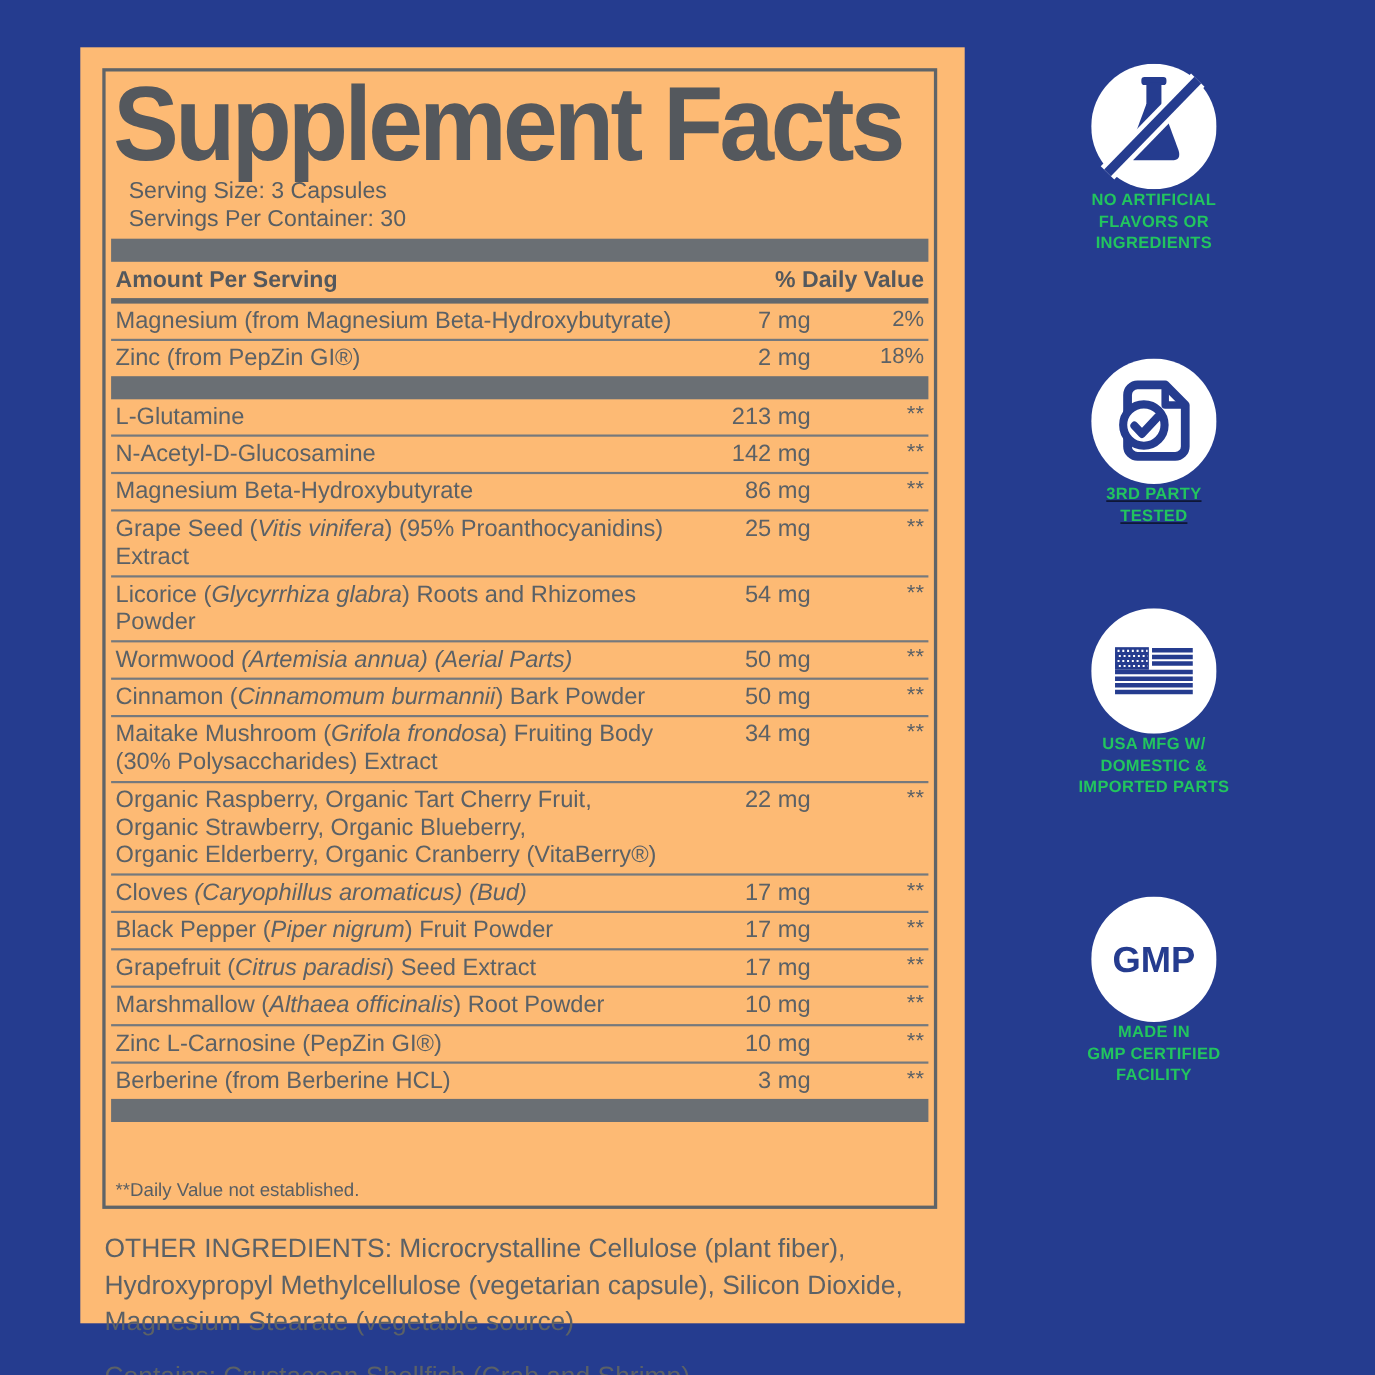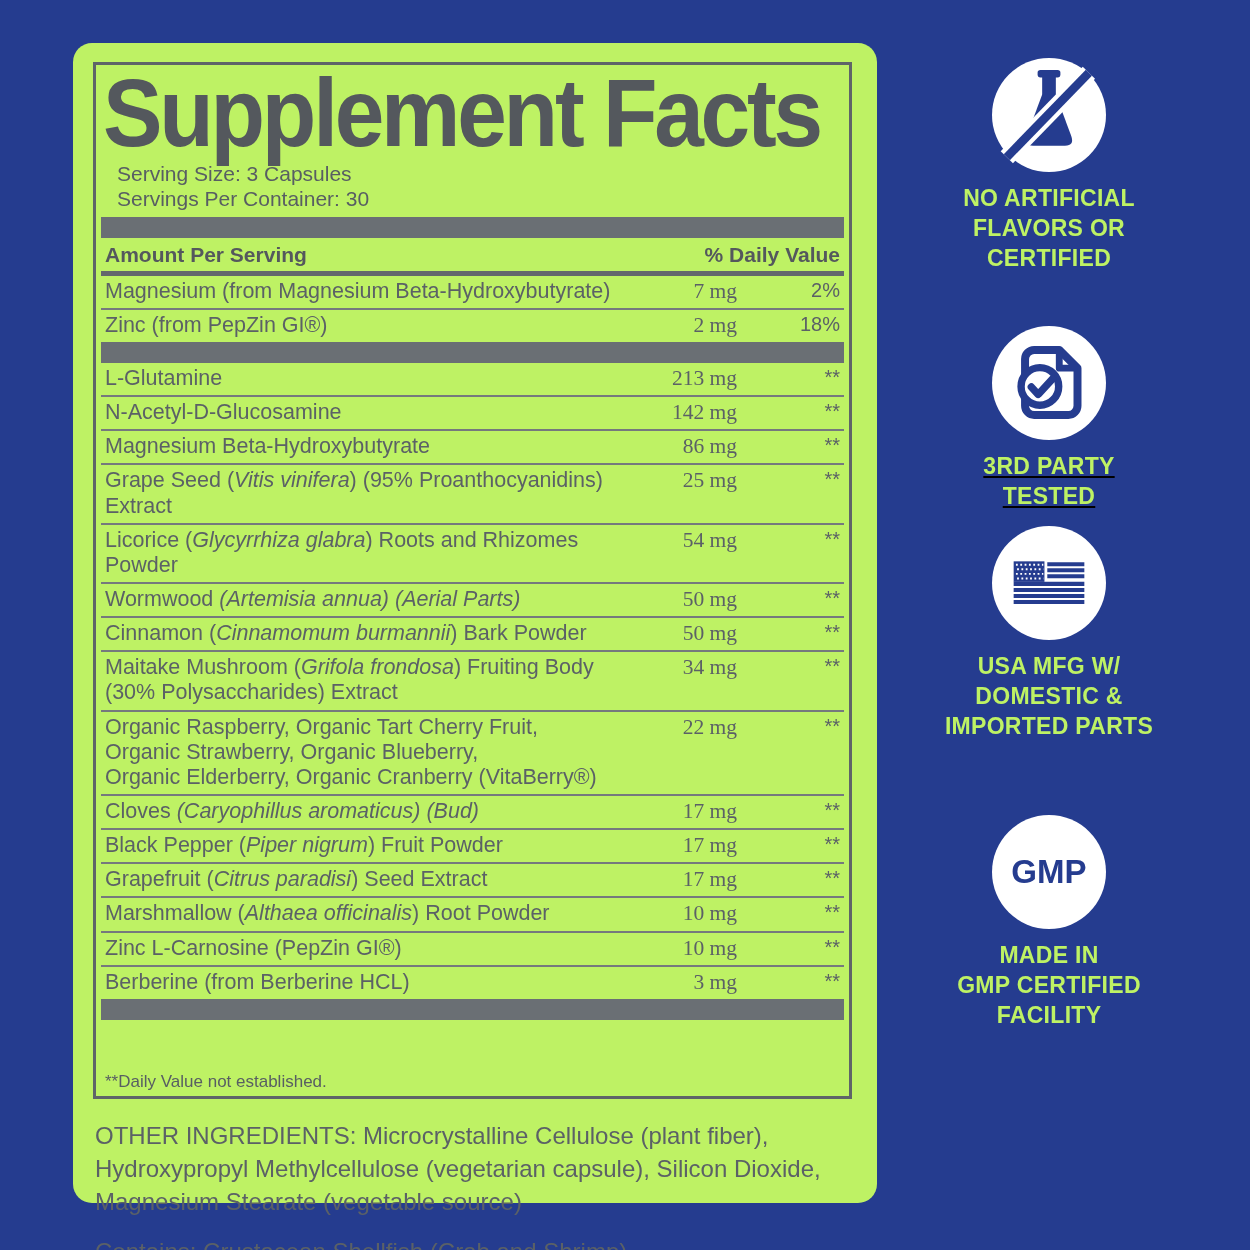--- a/index.html
+++ b/index.html
@@ -5,21 +5,21 @@
   html,body{margin:0;padding:0;}
   body{
     width:1250px;height:1250px;
     background:#253c8f;
     font-family:"Liberation Sans", sans-serif;
     position:relative;
     overflow:hidden;
   }
   .card{
     position:absolute;left:73px;top:43px;width:804px;height:1160px;
-    background:#bef264;box-sizing:border-box;border-radius:19px;
+    background:#fdba74;box-sizing:border-box;
   }
   .facts-box{
     position:relative;margin:19px 25px 0 20px;
     border:3px solid #5f6468;box-sizing:border-box;width:759px;
     padding:0 5px;color:#5b6166;
   }
   .sf-title{
     font-size:96px;font-weight:700;color:#54585d;line-height:.95;
     letter-spacing:-3.5px;white-space:nowrap;transform:scaleX(.93);
     transform-origin:left center;margin:2px 0 4px 2px;
@@ -30,31 +30,31 @@
   .hdr-row{
     display:flex;justify-content:space-between;align-items:flex-start;
     font-size:21px;font-weight:700;color:#54585d;
     padding:5px 4px 4px;border-bottom:5px solid #63686c;
   }
   .rows{display:block;}
   .row{display:flex;align-items:flex-start;padding:3px 4px 4px;font-size:21.5px;line-height:1.17;}
   .row + .row{border-top:2.5px solid #75797d;}
   .nm{flex:1;padding-right:4px;}
   .it{font-style:italic;}
-  .amt{width:112px;text-align:right;white-space:nowrap;font-family:Liberation Serif, serif;}
+  .amt{width:112px;text-align:right;white-space:nowrap;}
   .dv{width:103px;text-align:right;white-space:nowrap;font-size:20px;}
   .dv-note{font-size:17px;padding:5px 4px 4px;color:#585e63;margin-top:47px;}
   .foot{margin:20px 30px 0 22px;font-size:24px;line-height:1.38;color:#5b6166;}
   .foot.contains{margin-top:17px;}
   .foot.tm{margin-top:17px;line-height:1.35;}
   .badges{position:absolute;left:930px;top:58px;width:238px;}
   .badge{position:absolute;left:0;width:238px;text-align:center;}
   .badge-circle{width:114px;height:114px;margin:0 auto;}
-  .badge-caption{margin-top:12px;font-size:23px;font-weight:700;
-    color:#bef264;line-height:1.3;letter-spacing:.3px;}
+  .badge-caption{font-size:15px;font-weight:700;
+    color:#22c55e;line-height:1.3;letter-spacing:.3px;}
   .ic-fill{fill:#253c8f;}
   .ic-stroke{stroke:#253c8f;fill:none;}
   .ic-white{fill:#ffffff;}
 </style>
 </head>
 <body>
 
 <div class="card">
 
   <div class="facts-box">
@@ -222,41 +222,41 @@
         <rect x="40" y="10.5" width="20" height="6.5" rx="2.5" class="ic-fill"></rect>
         <rect x="44" y="15" width="12" height="18" class="ic-fill"></rect>
         <path d="M44,32 L30.5,68.5 q-3,8.5 5.5,8.5 h28 q8.5,0 5.5,-8.5 L56,32 Z" class="ic-fill"></path>
         <line x1="85" y1="13" x2="13" y2="87" stroke="#ffffff" stroke-width="15"></line>
         <line x1="85" y1="13" x2="13" y2="87" stroke="#253c8f" stroke-width="7.5"></line>
       </svg>
     </div>
     <div class="badge-caption">
         <div>NO ARTIFICIAL</div>
         <div>FLAVORS OR</div>
-        <div>CERTIFIED</div>
+        <div>INGREDIENTS</div>
       </div>
   </div>
 
   <div class="badge" style="top:268px;text-decoration:underline;">
     <div class="badge-circle">
       <svg viewBox="0 0 100 100" width="114" height="114">
         <circle cx="50" cy="50" r="50" class="ic-white"></circle>
         <path d="M37,21 h22 l16,16 v33 a8,8 0 0 1 -8,8 h-30 a8,8 0 0 1 -8,-8 v-41 a8,8 0 0 1 8,-8 z" class="ic-stroke" stroke-width="7" stroke-linejoin="round"></path>
         <path d="M59,21 v16 h16" class="ic-stroke" stroke-width="6" stroke-linejoin="round"></path>
         <circle cx="42" cy="53" r="16.5" fill="#ffffff" stroke="#253c8f" stroke-width="6.5"></circle>
         <path d="M34.5,53.5 l6,6.5 l12.5,-13.5" class="ic-stroke" stroke-width="6.5" stroke-linecap="round" stroke-linejoin="round"></path>
       </svg>
     </div>
     <div class="badge-caption">
         <div>3RD PARTY</div>
         <div>TESTED</div>
       </div>
   </div>
 
-  <div class="badge" style="top:468px;">
+  <div class="badge" style="top:495px;">
     <div class="badge-circle">
       <svg viewBox="0 0 100 100" width="114" height="114">
         <circle cx="50" cy="50" r="50" class="ic-white"></circle>
         <rect x="19" y="31" width="27" height="18" class="ic-fill"></rect>
         <g stroke="#ffffff" stroke-width="1.7" stroke-dasharray="1.6 2.2">
           <line x1="21" y1="34" x2="45" y2="34"></line>
           <line x1="22" y1="38" x2="45" y2="38"></line>
           <line x1="21" y1="42" x2="45" y2="42"></line>
           <line x1="22" y1="46" x2="45" y2="46"></line>
         </g>

